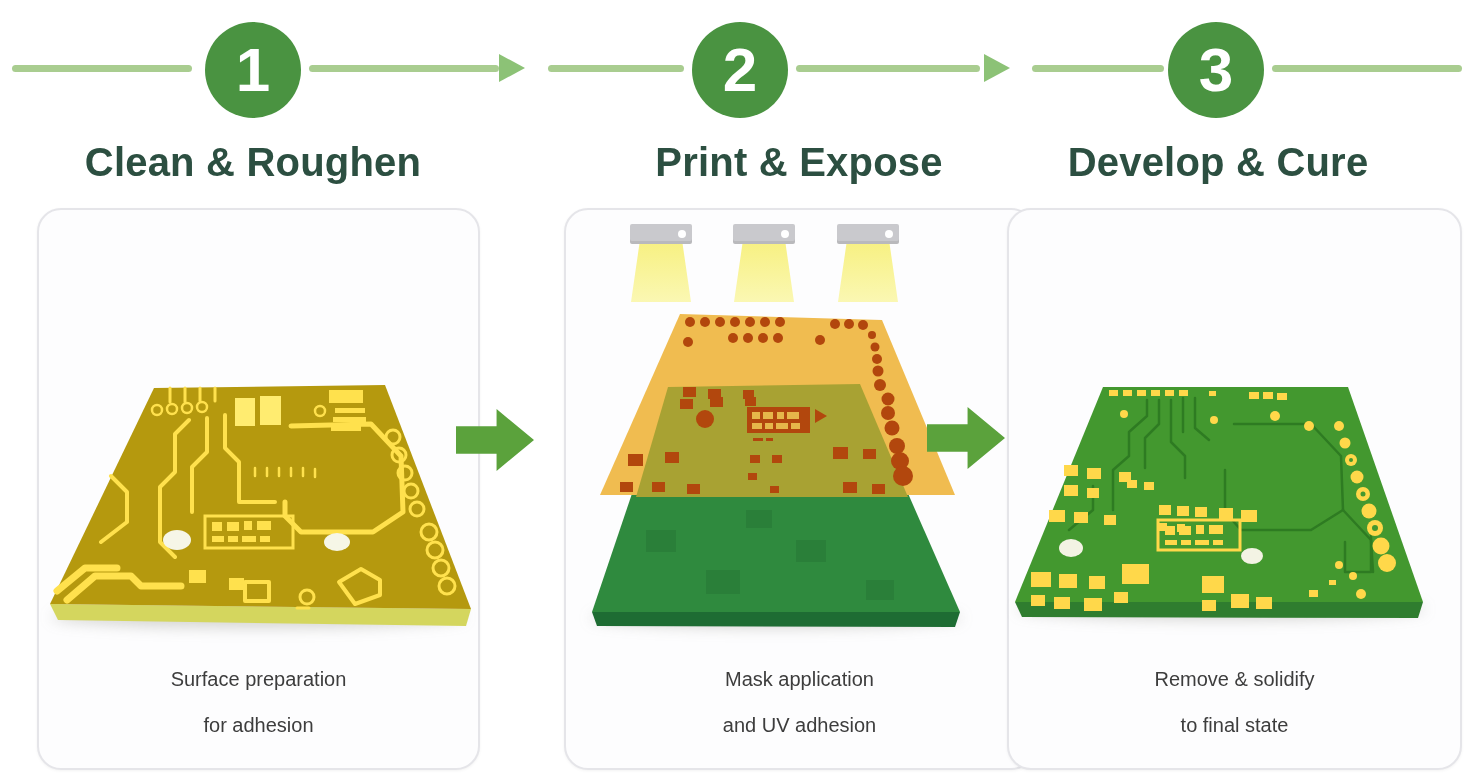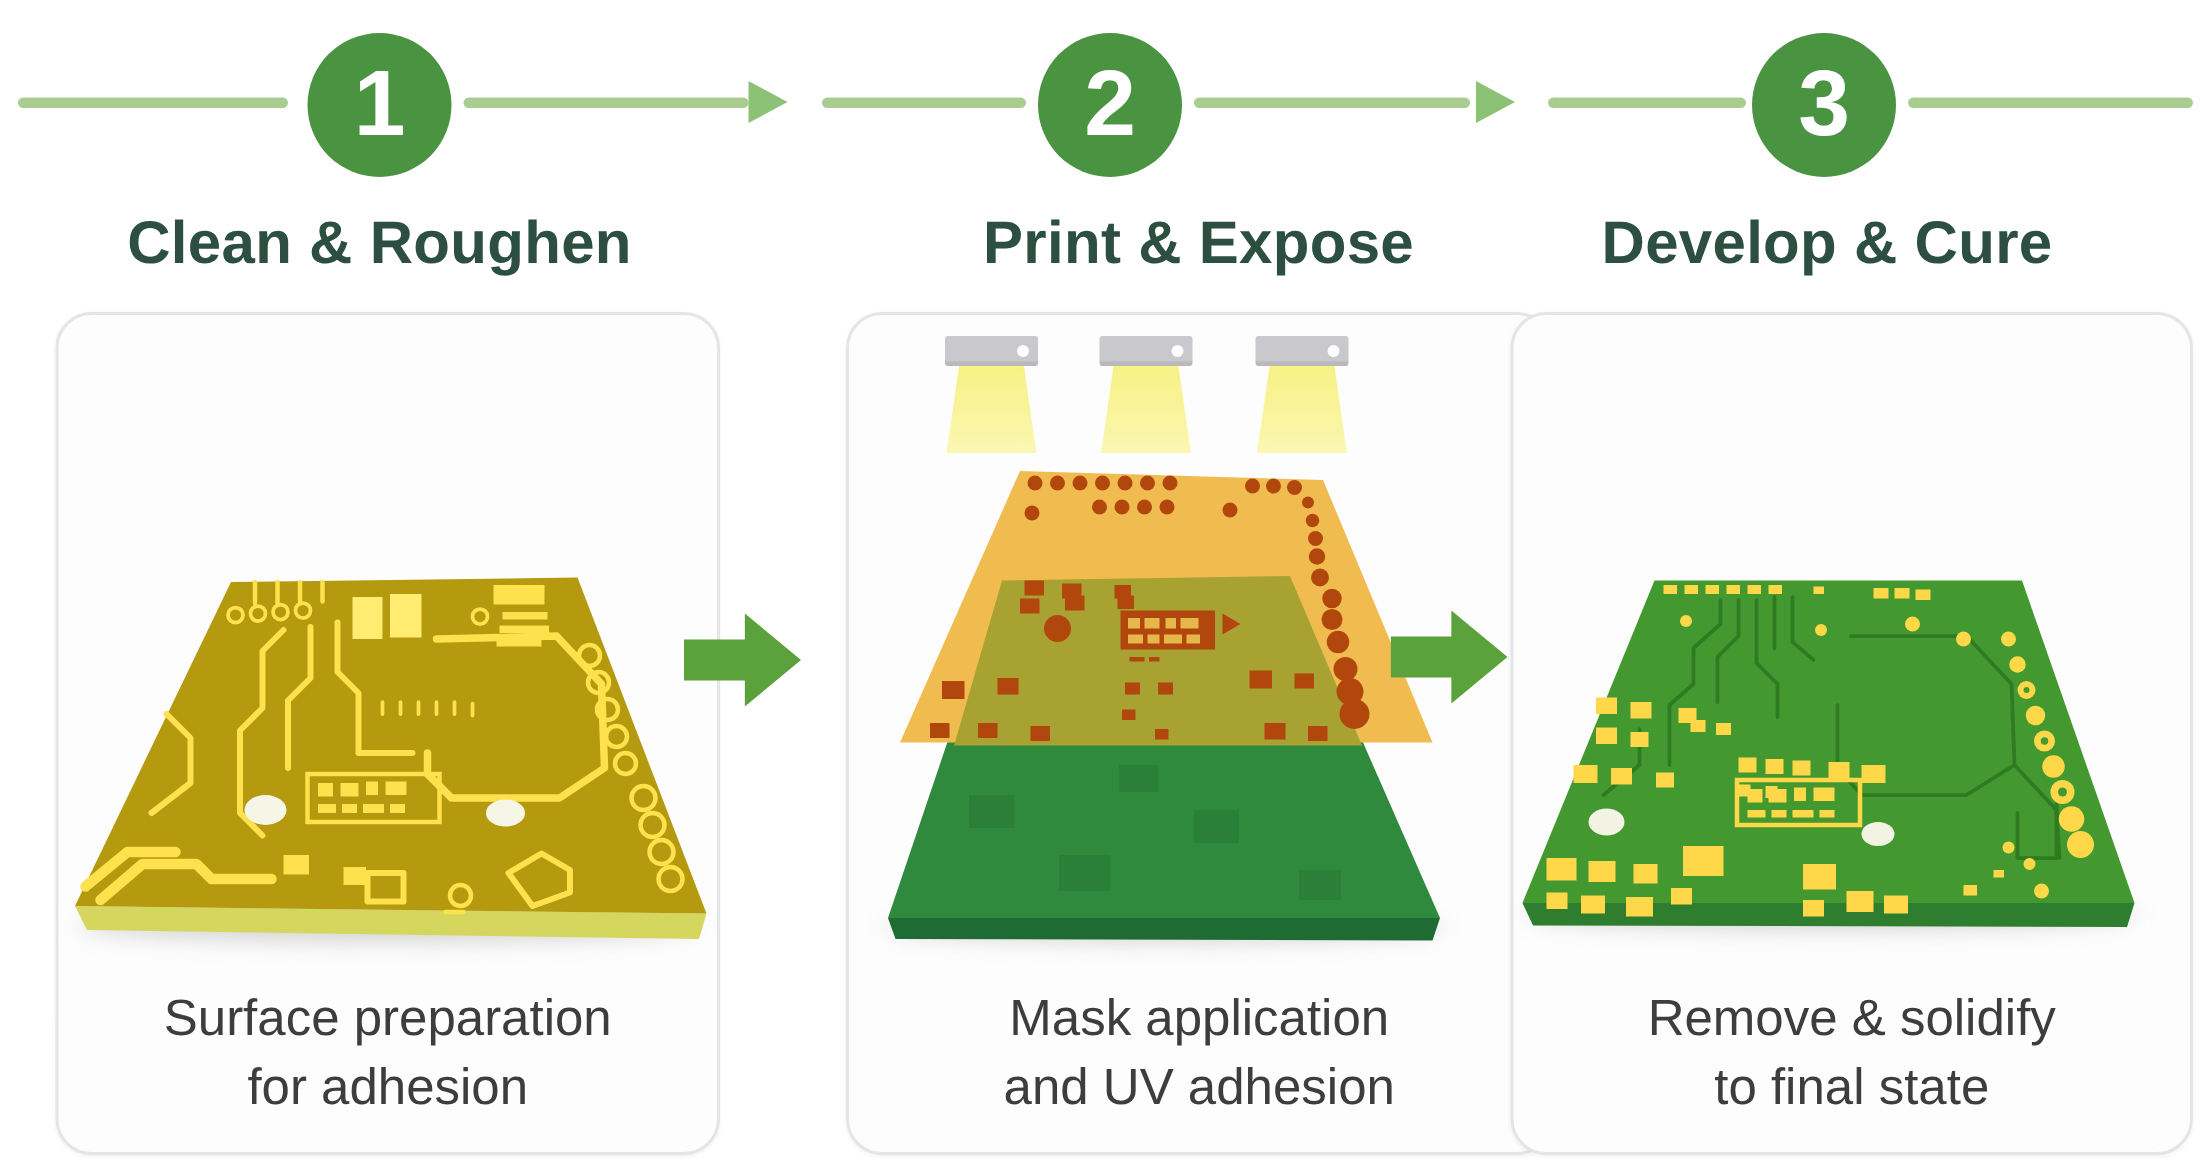--- a/index.html
+++ b/index.html
@@ -25,21 +25,21 @@
   .step-circle{position:absolute;top:22px;width:96px;height:96px;border-radius:50%;
     background:var(--circle-green);display:flex;align-items:center;justify-content:center;}
   .step-circle span{color:#fff;font-size:62px;font-weight:700;line-height:1;}
   .step-title{position:absolute;top:140px;transform:translateX(-50%);white-space:nowrap;
     font-size:40px;font-weight:700;color:var(--title-green);letter-spacing:.2px;}
   .card{position:absolute;top:208px;height:562px;background:var(--card-bg);
     border:2px solid var(--card-border);border-radius:24px;box-sizing:border-box;
     box-shadow:0 1px 3px rgba(0,0,0,.05);}
   .card svg{position:absolute;left:0;top:0;}
   .caption{position:absolute;left:0;right:0;top:446px;text-align:center;
-    font-size:34px;line-height:46px;color:var(--caption-gray);}
+    font-size:20px;line-height:46px;color:var(--caption-gray);}
   .flow-arrow{position:absolute;width:78px;height:62px;background:var(--flow-green);z-index:5;
     clip-path:polygon(0 28%,52% 28%,52% 0,100% 50%,52% 100%,52% 72%,0 72%);}
   .board-shadow{position:absolute;border-radius:50%;background:rgba(110,110,100,.28);filter:blur(7px);}
   .lamp{position:absolute;top:14px;width:62px;height:20px;background:var(--lamp-gray);
     border-radius:2px;box-shadow:inset 0 -3px 0 rgba(0,0,0,.08);}
   .lamp .dot{position:absolute;right:6px;top:6px;width:8px;height:8px;border-radius:50%;background:#fff;}
   .beam{position:absolute;top:34px;width:60px;height:58px;
     background:linear-gradient(to bottom,rgba(247,240,125,.95),rgba(250,246,160,.8));
     clip-path:polygon(14% 0,86% 0,100% 100%,0 100%);}
 </style>

